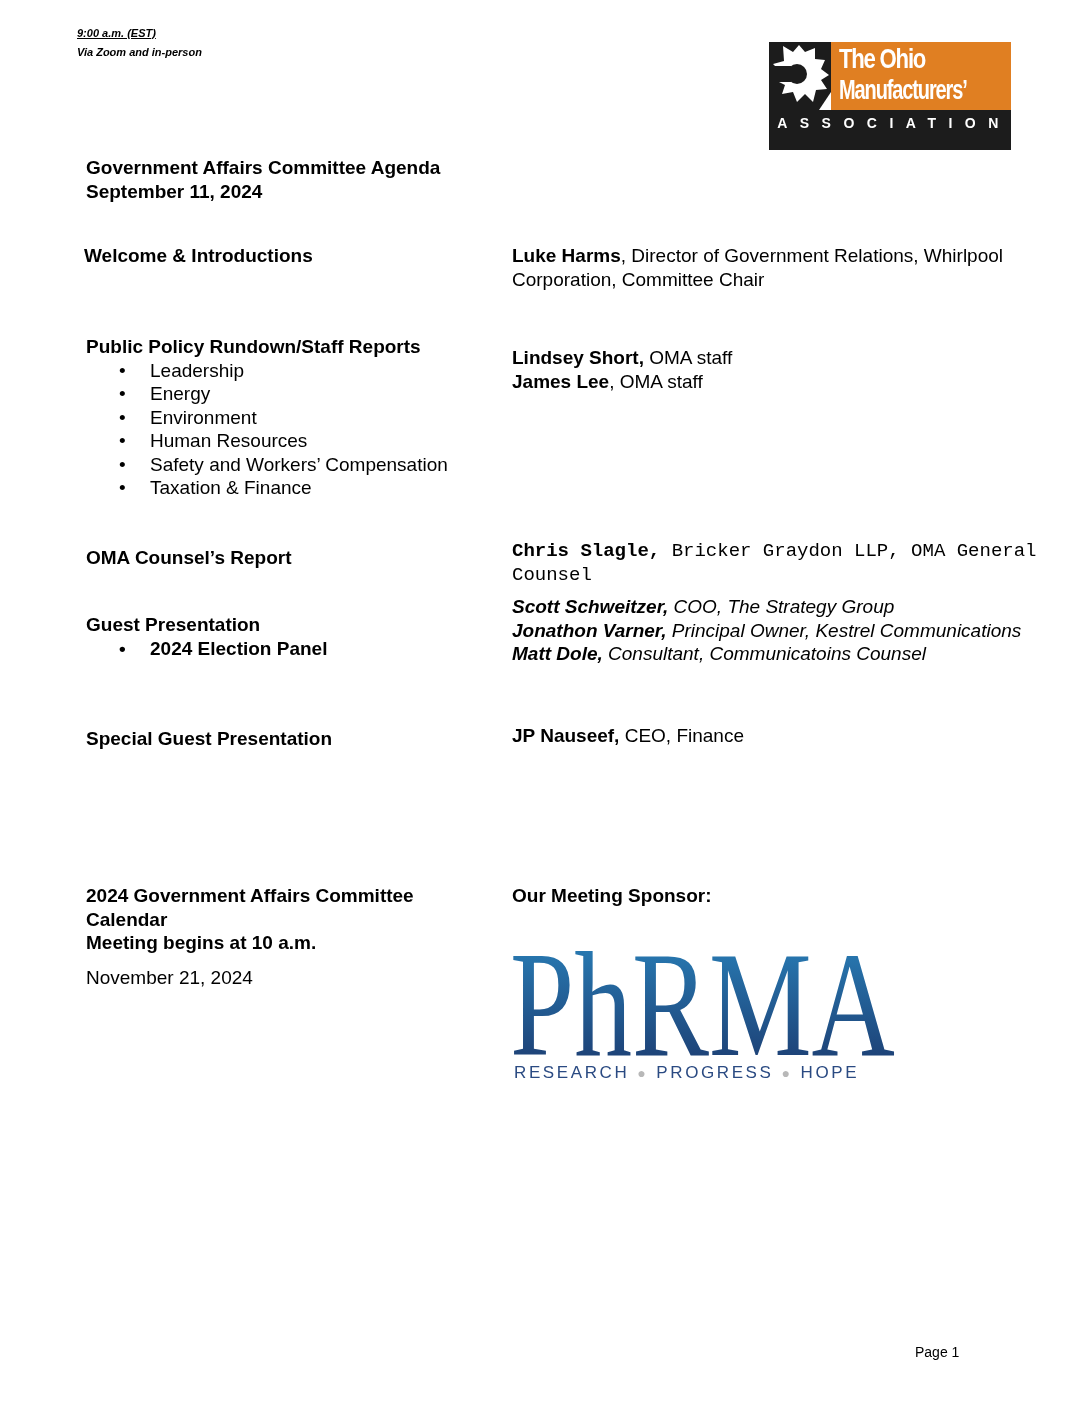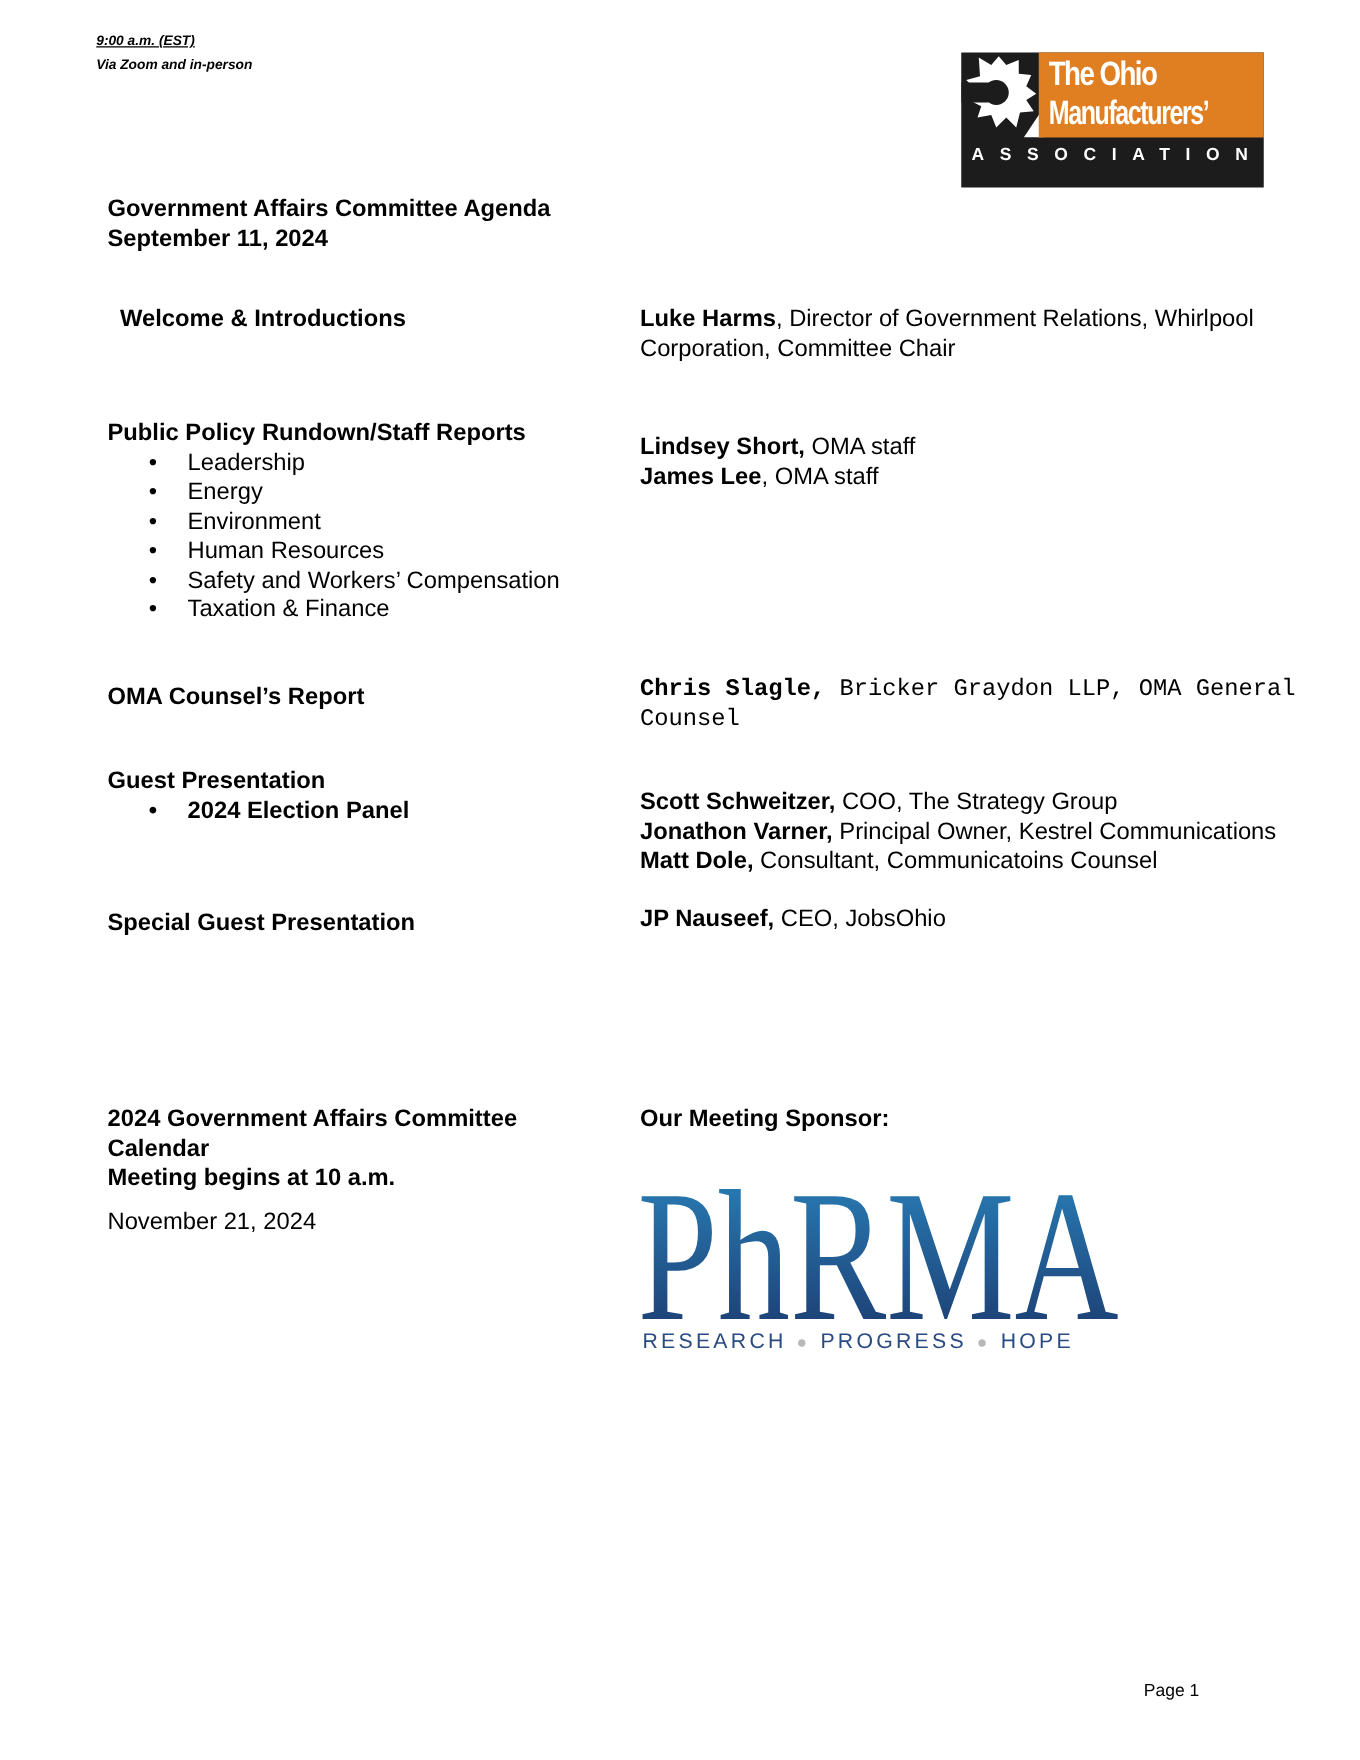--- a/index.html
+++ b/index.html
@@ -59,21 +59,21 @@
     <div class="l2">Manufacturers’</div>
   </div>
   <div class="oma-assoc">ASSOCIATION</div>
 </div>
 
 <div class="abs txt b" style="left:86px; top:156px;">
   <div>Government Affairs Committee Agenda</div>
   <div>September 11, 2024</div>
 </div>
 
-<div class="abs txt b" style="left:96px; top:244px;">Welcome &amp; Introductions</div>
+<div class="abs txt b" style="left:84px; top:244px;">Welcome &amp; Introductions</div>
 <div class="abs txt" style="left:512px; top:244px; width:540px;">
   <span class="b">Luke Harms</span><span>, Director of Government Relations, Whirlpool Corporation, Committee Chair</span>
 </div>
 
 <div class="abs txt" style="left:86px; top:335px; width:420px;">
   <div class="b">Public Policy Rundown/Staff Reports</div>
   <ul class="bullets">
     <li><span class="dot">•</span><span>Leadership</span></li>
     <li><span class="dot">•</span><span>Energy</span></li>
     <li><span class="dot">•</span><span>Environment</span></li>
@@ -91,29 +91,29 @@
 <div class="abs txt" style="left:512px; top:540px;font-family:Liberation Mono, monospace;">
   <span class="b">Chris Slagle,</span><span> Bricker Graydon LLP, OMA General Counsel</span>
 </div>
 
 <div class="abs txt" style="left:86px; top:613px; width:420px;">
   <div class="b">Guest Presentation</div>
   <ul class="bullets b">
     <li><span class="dot">•</span><span>2024 Election Panel</span></li>
   </ul>
 </div>
-<div class="abs txt" style="left:512px; top:630px;">
+<div class="abs txt" style="left:512px; top:595px;font-style:italic;">
   <div><span class="b">Scott Schweitzer,</span><span> COO, The Strategy Group</span></div>
   <div><span class="b">Jonathon Varner,</span><span> Principal Owner, Kestrel Communications</span></div>
   <div><span class="b">Matt Dole,</span><span> Consultant, Communicatoins Counsel</span></div>
 </div>
 
 <div class="abs txt b" style="left:86px; top:727px;">Special Guest Presentation</div>
 <div class="abs txt" style="left:512px; top:724px;">
-  <span class="b">JP Nauseef,</span><span> CEO, JobsOhio</span>
+  <span class="b">JP Nauseef,</span><span> CEO, Finance</span>
 </div>
 
 <div class="abs txt" style="left:86px; top:884px; width:420px;">
   <div class="b">2024 Government Affairs Committee</div>
   <div class="b">Calendar</div>
   <div class="b">Meeting begins at 10 a.m.</div>
   <div style="height:11px;"></div>
   <div>November 21, 2024</div>
 </div>
 

